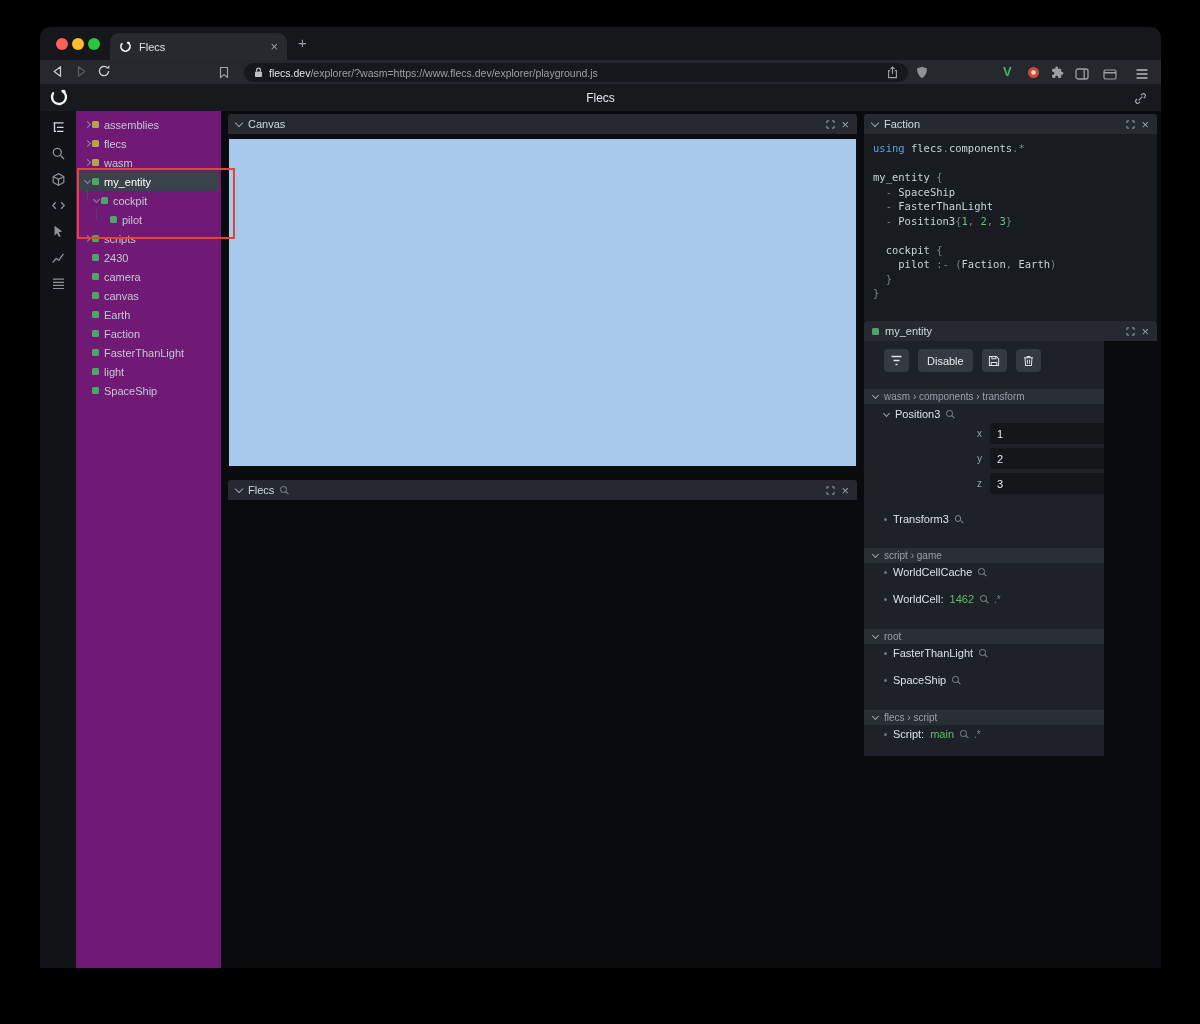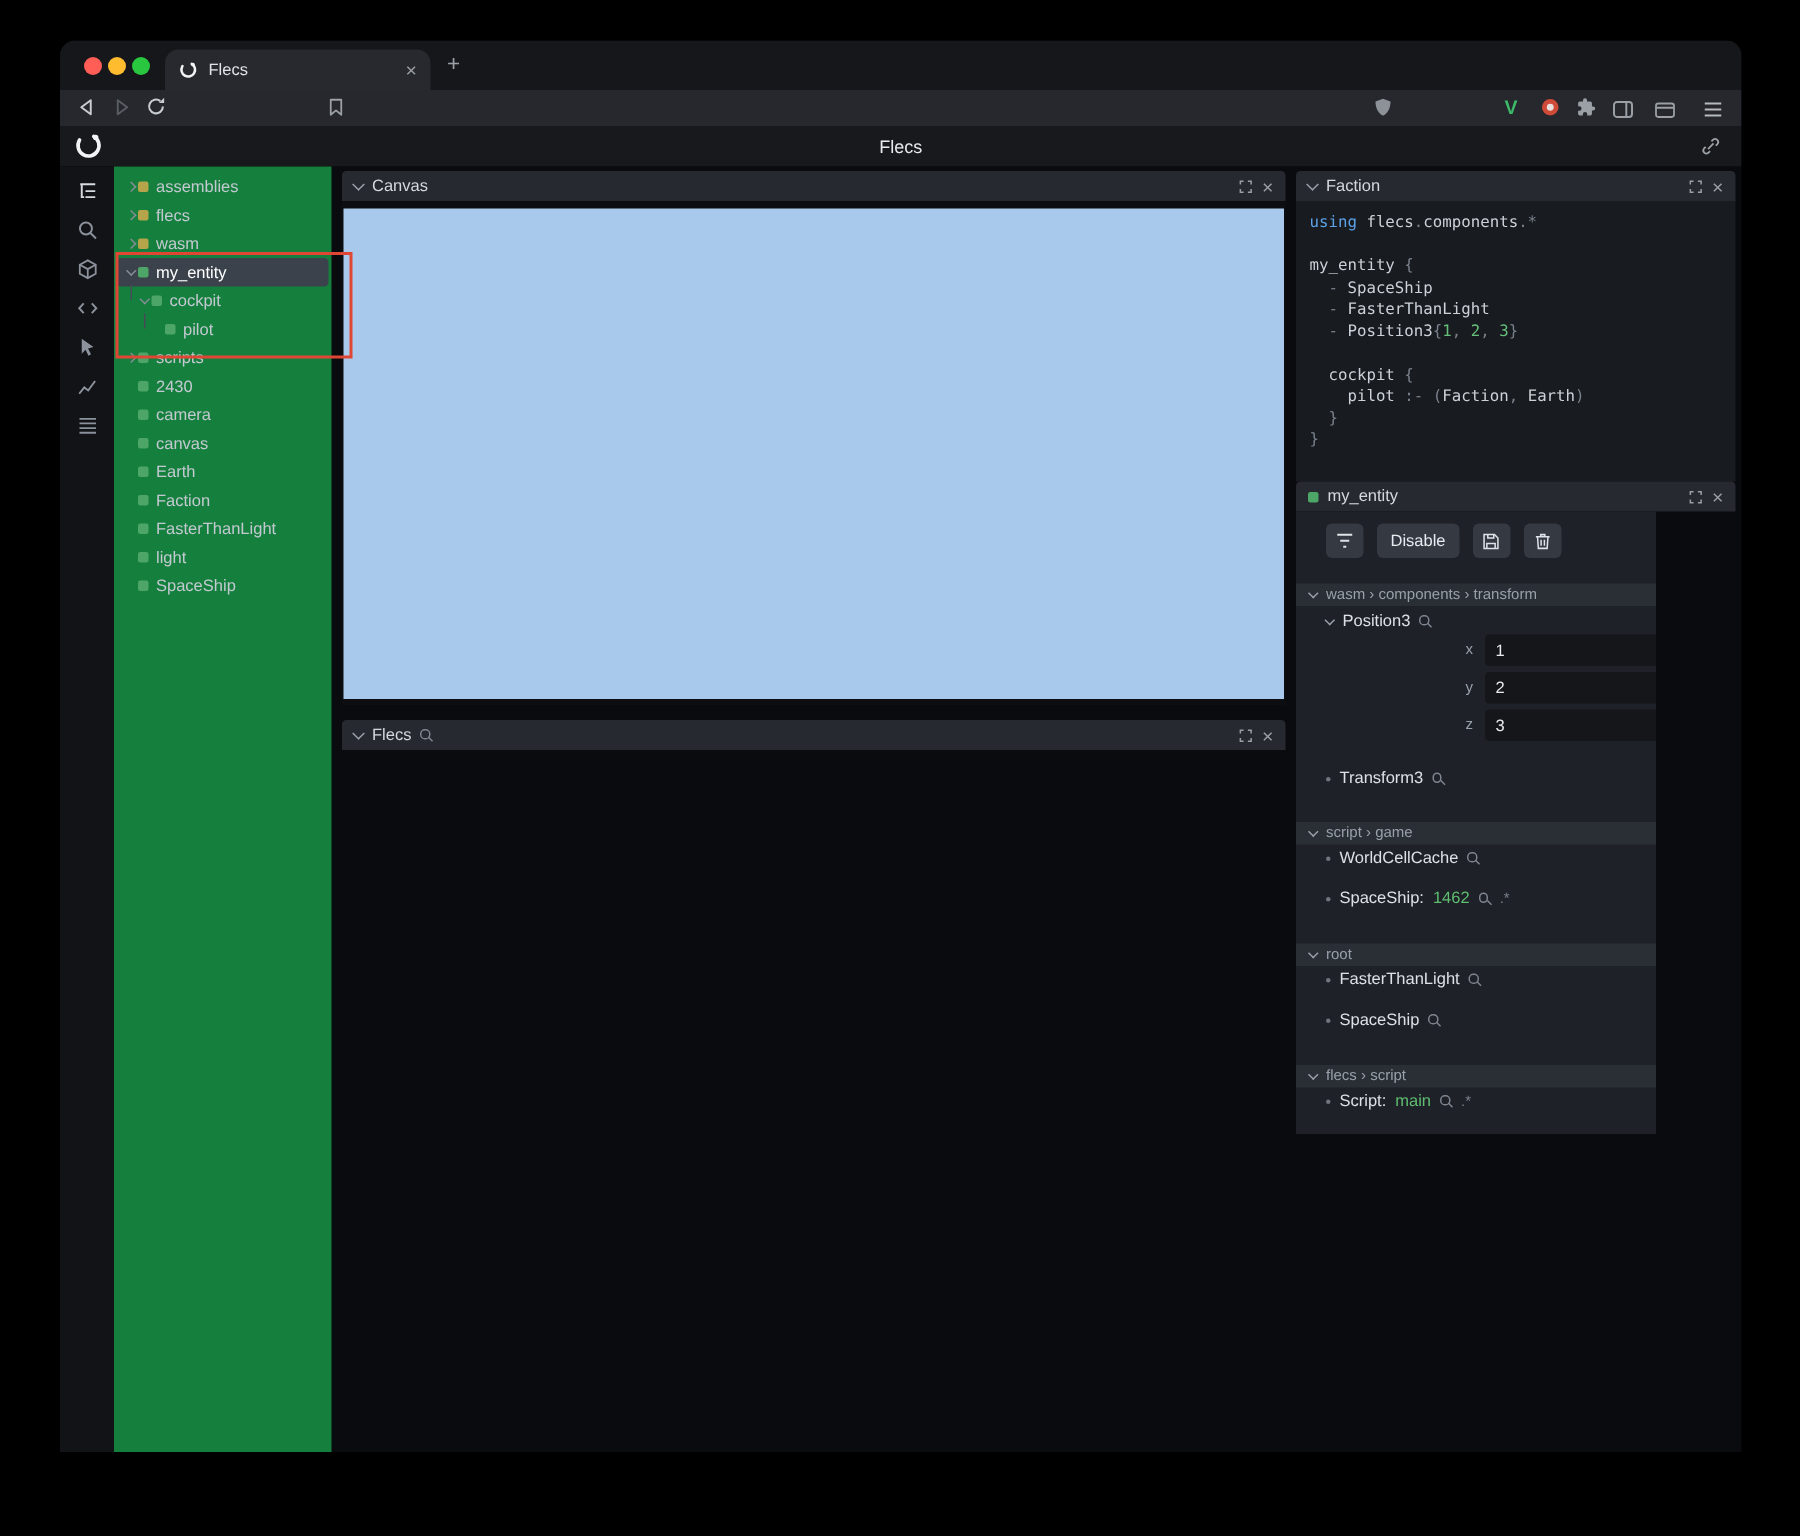--- a/index.html
+++ b/index.html
@@ -22,21 +22,21 @@
           border-radius:10px;display:flex;align-items:center;padding:0 10px;box-sizing:border-box;gap:6px}
   .url{font-size:10.5px;white-space:nowrap;overflow:hidden;flex:1}
   .url .dom{color:#e0e3e7}.url .rest{color:#9aa0a6}
   .appheader{position:absolute;left:0;top:57px;width:100%;height:27px;background:#17191d}
   .apptitle{position:absolute;left:0;right:0;top:7px;text-align:center;font-size:12px;color:#e6e9ed}
   
   .main{position:absolute;left:0;top:84px;width:100%;height:857px;background:#0a0b0e}
   .iconstrip{position:absolute;left:0;top:84px;width:36px;height:857px;background:#121317;
              display:flex;flex-direction:column;align-items:center;padding-top:9px;gap:11px;box-sizing:border-box}
   .sicon{width:15px;height:15px;display:flex;align-items:center;justify-content:center}
-  .tree{position:absolute;left:36px;top:84px;width:145px;height:857px;background:#15803d}
+  .tree{position:absolute;left:36px;top:84px;width:145px;height:857px;background:#701a75}
   .trow{position:absolute;left:2px;width:141px;height:19px;display:flex;align-items:center;
         padding-left:4px;box-sizing:border-box;font-size:11px;color:#c3c9d1;border-radius:3px;white-space:nowrap}
   .trow.sel{background:#3b424c;color:#fff}
   .chv{width:10px;flex:0 0 10px;display:flex;align-items:center;justify-content:center}
   .chr-i{width:4px;height:4px;border-right:1.3px solid #868d97;border-bottom:1.3px solid #868d97;transform:rotate(-45deg)}
   .chd-i{width:4px;height:4px;border-right:1.3px solid #868d97;border-bottom:1.3px solid #868d97;transform:rotate(45deg);margin-top:-2px}
   .ind1{flex:0 0 9px}.ind2{flex:0 0 18px}
   .sq{flex:0 0 7px;width:7px;height:7px;border-radius:1.5px;margin-right:5px}
   .sq.y{background:#b5a44a}.sq.g{background:#4da568}
   .guide{position:absolute;width:1px;background:#454c57}
@@ -109,20 +109,31 @@
   <span class="navic" style="left:57px">
     <svg width="14" height="14" viewBox="0 0 14 14">
         <path d="M11.6 7A4.6 4.6 0 1 1 9.9 3.4" fill="none" stroke="#c9cdd3" stroke-width="1.4"></path>
         <path d="M12.4 1.2v3.4H9z" fill="#c9cdd3"></path>
       </svg></span>
   <span class="navic" style="left:178px;top:38px">
     <svg width="12" height="13" viewBox="0 0 12 13">
         <path d="M2.5 1.5h7v10L6 8.6l-3.5 2.9z" fill="none" stroke="#9aa0a6" stroke-width="1.2" stroke-linejoin="round"></path>
       </svg></span>
 
+  <div class="urlbar">
+    <svg width="9" height="11" viewBox="0 0 9 11">
+        <rect x="1" y="4.5" width="7" height="5.5" rx="1" fill="#bdc1c6"></rect>
+        <path d="M2.6 4.5V3a1.9 1.9 0 0 1 3.8 0v1.5" fill="none" stroke="#bdc1c6" stroke-width="1.2"></path>
+      </svg>
+    <span class="url"><span class="dom">flecs.dev</span><span class="rest">/explorer/?wasm=https://www.flecs.dev/explorer/playground.js</span></span>
+    <svg width="11" height="13" viewBox="0 0 11 13">
+        <path d="M3.2 4.6H1.6v7h7.8v-7H7.8" fill="none" stroke="#9aa0a6" stroke-width="1.1"></path>
+        <path d="M5.5 8V1M3.4 3L5.5 1l2.1 2" fill="none" stroke="#9aa0a6" stroke-width="1.1"></path>
+      </svg>
+  </div>
   <span class="navic" style="left:876px;top:38px">
     <svg width="12" height="13" viewBox="0 0 12 13">
         <path d="M6 .8L11 2.6c0 4.6-1.9 7.8-5 9.6C2.9 10.4 1 7.2 1 2.6z" fill="#8d9299"></path>
       </svg></span>
   <span class="navic vlogo" style="left:963px;top:38px">V</span>
   <span class="navic" style="left:987px;top:38px">
     <svg width="13" height="13">
         <circle cx="6.5" cy="6.5" r="5.5" fill="#cf4a37"></circle>
         <circle cx="6.5" cy="6.5" r="2.3" fill="#e8dedb"></circle>
       </svg></span>
@@ -415,21 +426,21 @@
       <span class="chd-xs"></span>
       <span>script › game</span>
     </div>
     <div class="crow" style="top:224px">
       <span class="dot"></span>
       <span>WorldCellCache</span>
       <span class="mag"></span>
     </div>
     <div class="crow" style="top:251px">
       <span class="dot"></span>
-      <span>SpaceShip:</span>
+      <span>WorldCell:</span>
       <span class="gval">1462</span>
       <span class="mag"></span>
       <span class="suffix">.*</span>
     </div>
 
     <div class="sechead" style="top:288px">
       <span class="chd-xs"></span>
       <span>root</span>
     </div>
     <div class="crow" style="top:305px">

